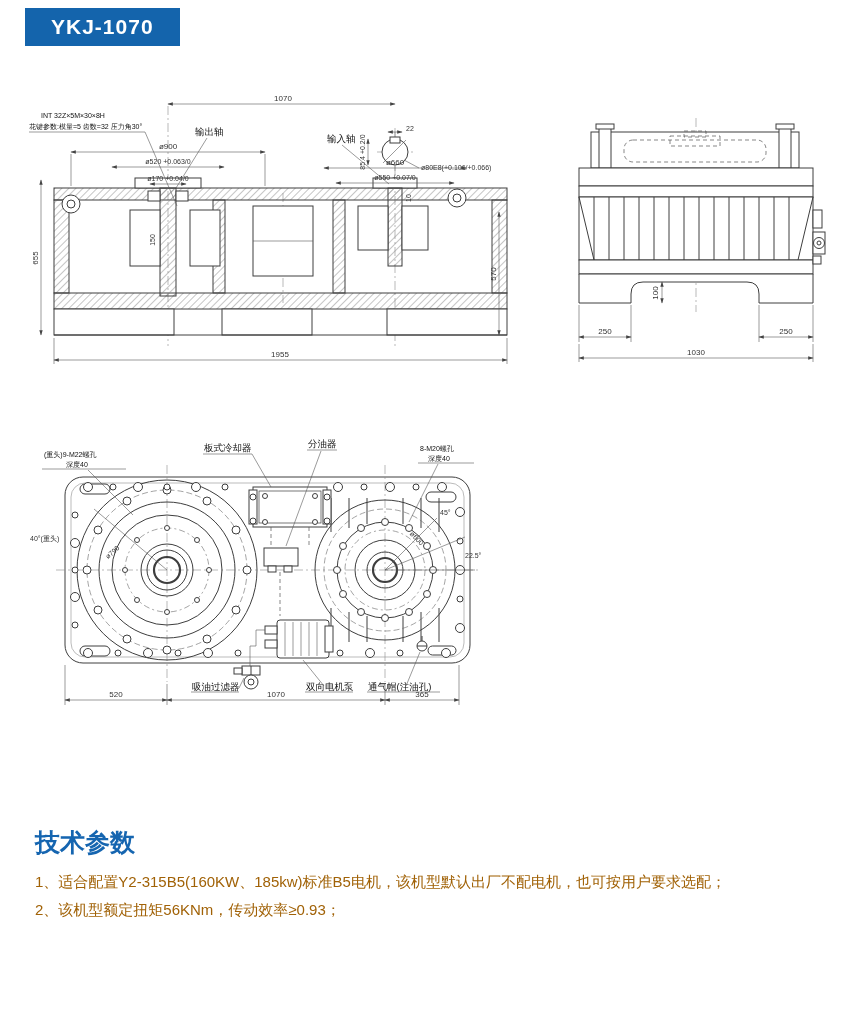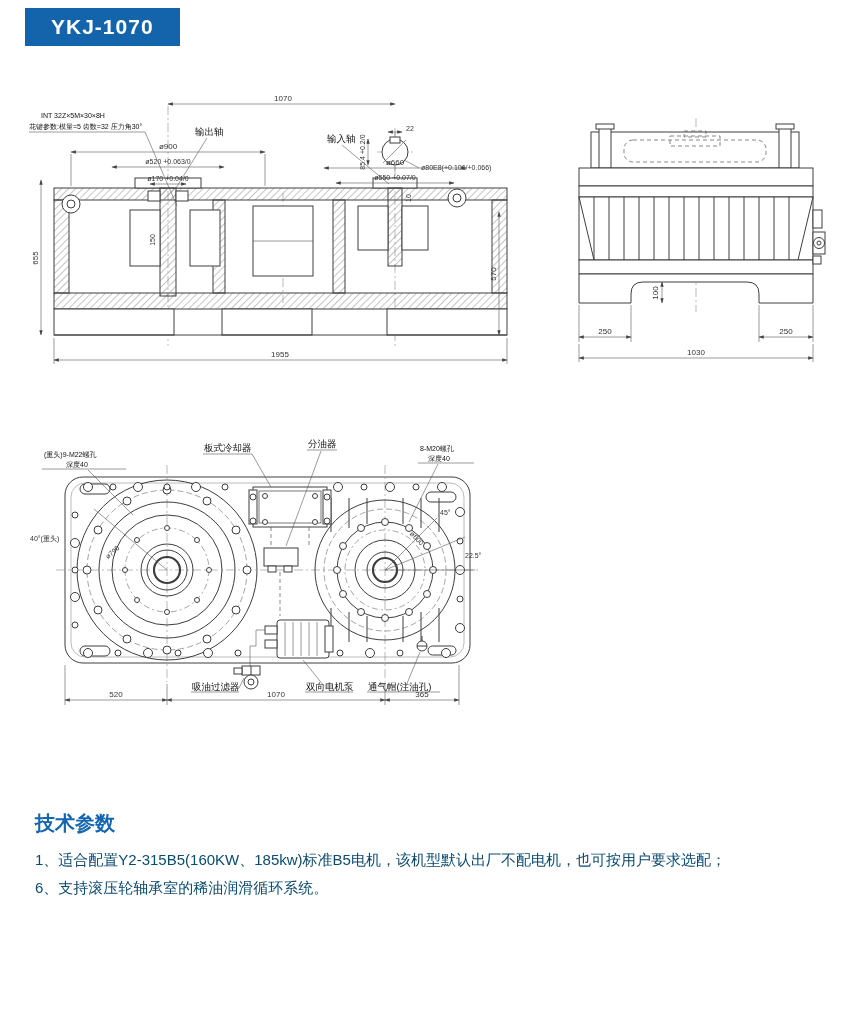--- a/index.html
+++ b/index.html
@@ -16,22 +16,22 @@
   .dim{font-size:8px;fill:#333;}
   .dims{font-size:7px;fill:#333;}
   .lbl{font-size:9.5px;fill:#111;}
   .note{font-size:7px;fill:#111;}
   .ln{stroke:#3e3e3e;stroke-width:1;fill:none;}
   .lnt{stroke:#585858;stroke-width:.6;fill:none;}
   .cl{stroke:#8a8a8a;stroke-width:.6;fill:none;stroke-dasharray:9 3 2 3;}
   .dsh{stroke:#555;stroke-width:.7;fill:none;stroke-dasharray:4 3;}
   .wt{fill:#fff;stroke:#3e3e3e;stroke-width:1;}
   .tech{position:absolute;left:35px;top:810px;width:806px;}
-  .tech h2{margin:0 0 14px 0;font-size:20px;color:#1565b0;font-weight:bold;}
-  .tech .item{font-size:15px;color:#0c4a6e;margin:0 0 10px 0;line-height:18px;white-space:nowrap;}
+  .tech h2{margin:16px 0 14px 0;font-size:25px;color:#1565b0;font-weight:bold;}
+  .tech .item{font-size:15px;color:#a16207;margin:0 0 10px 0;line-height:18px;white-space:nowrap;}
 </style>
 </head>
 <body>
 
 <div class="page">
 
   <div class="badge">YKJ-1070</div>
 
   <div class="drawing fv">
   <svg width="505" height="292" viewBox="0 0 505 292">
@@ -448,16 +448,16 @@
       <text class="dim" x="248" y="277" text-anchor="middle">1070</text>
       <line class="lnt" x1="357" y1="280" x2="431" y2="280" marker-start="url(#arw3)" marker-end="url(#arw3)"></line>
       <text class="dim" x="394" y="277" text-anchor="middle">365</text>
     </g>
   </svg>
   </div>
 
   <div class="tech">
     <h2>技术参数</h2>
     <div class="item">1、适合配置Y2-315B5(160KW、185kw)标准B5电机，该机型默认出厂不配电机，也可按用户要求选配；</div>
-    <div class="item">6、支持滚压轮轴承室的稀油润滑循环系统。</div>
+    <div class="item">2、该机型额定扭矩56KNm，传动效率≥0.93；</div>
   </div>
 
 </div>
 
 </body></html>

